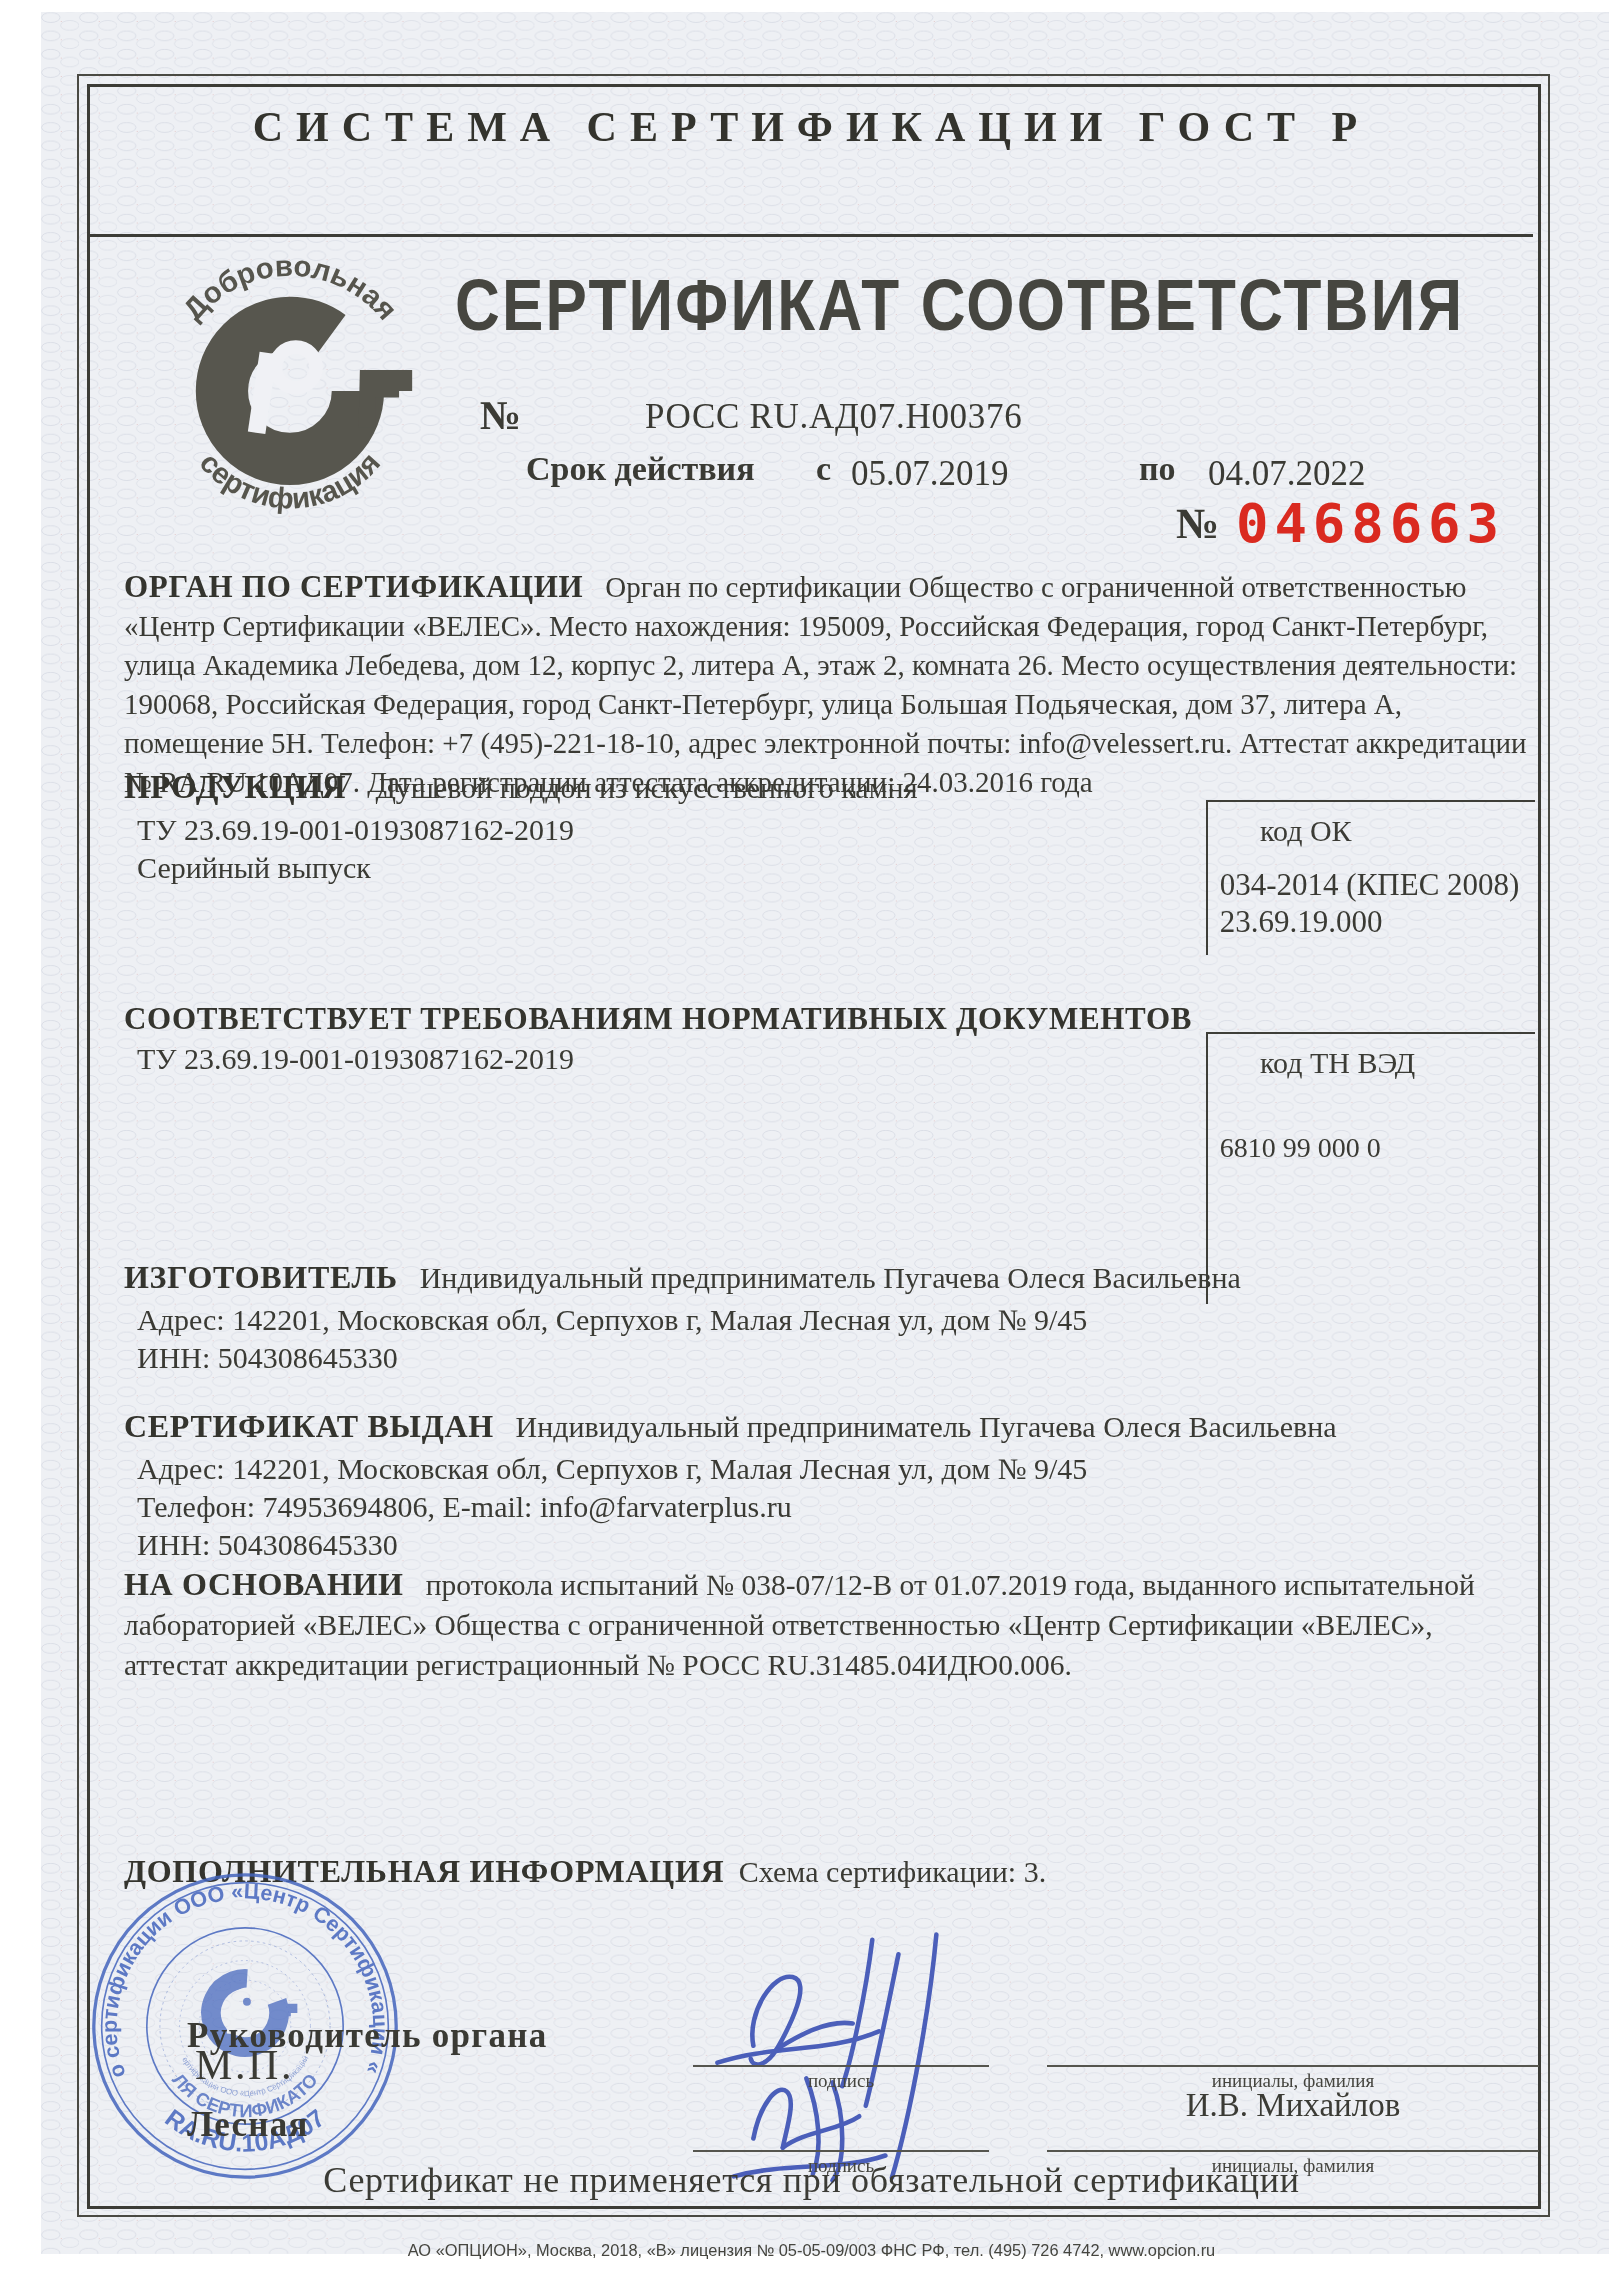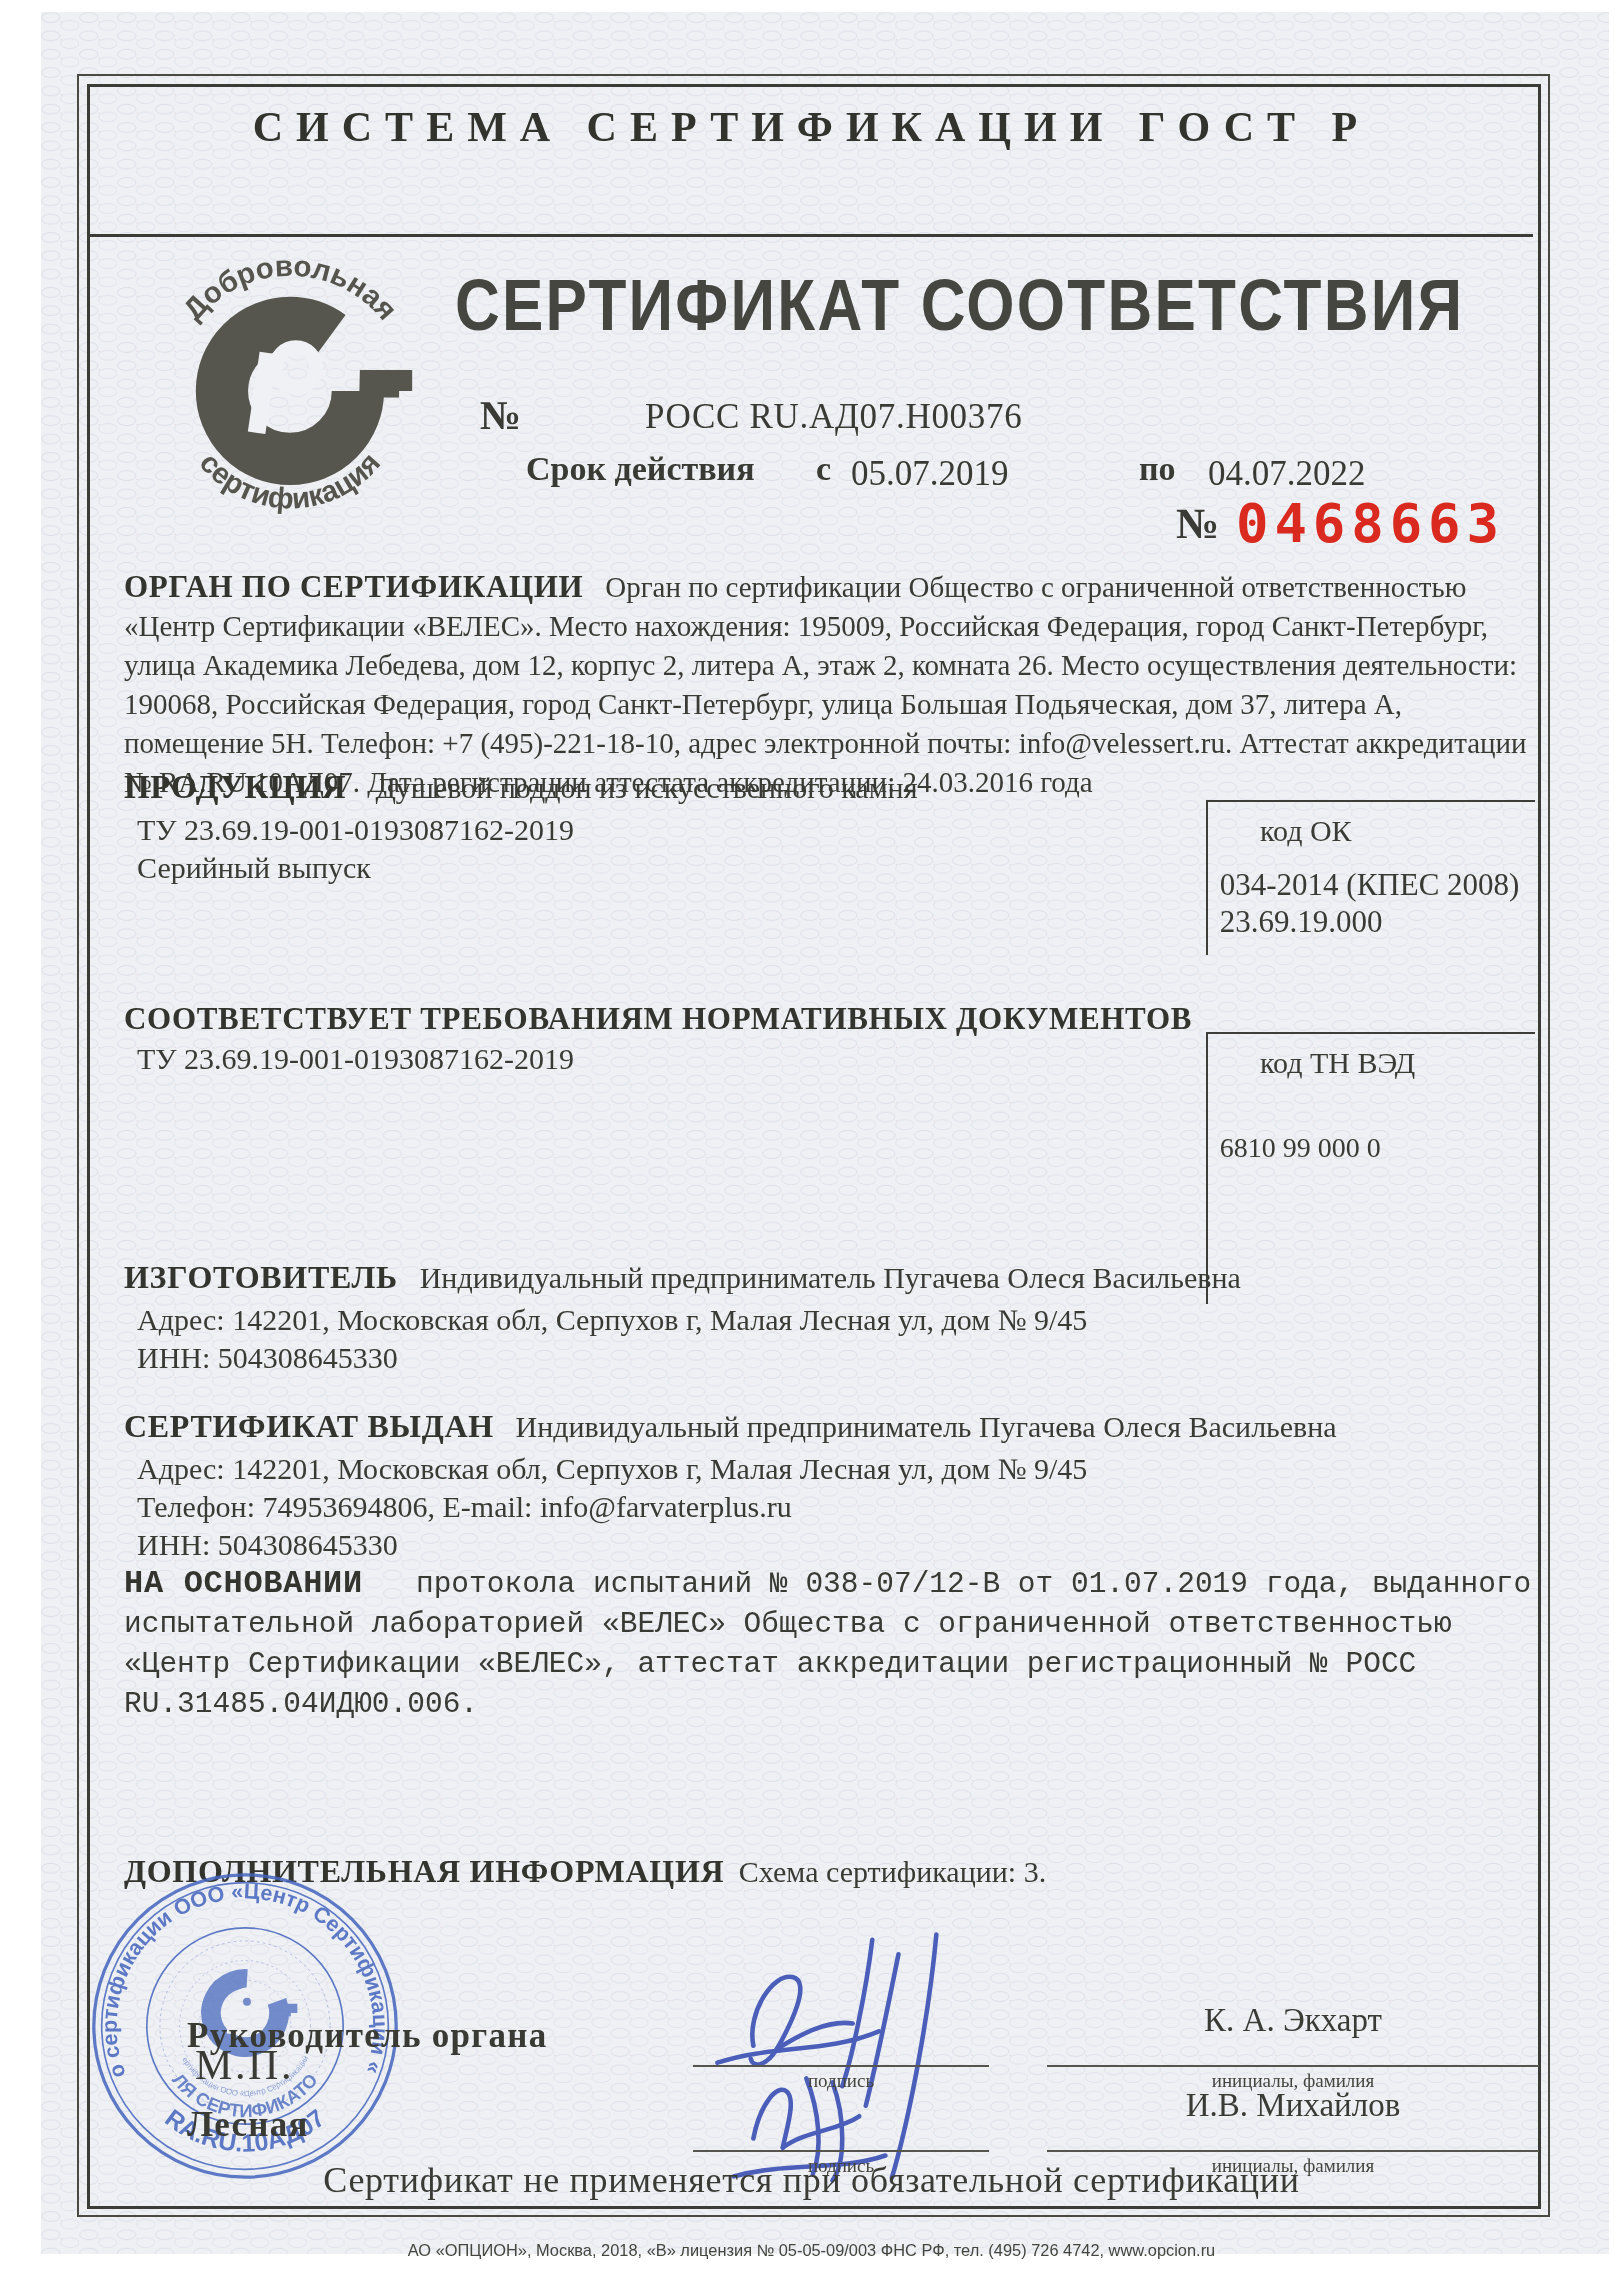--- a/index.html
+++ b/index.html
@@ -47,21 +47,21 @@
   .box-ok .cvals{margin:18.3px 0 0 11.8px;font-size:31px;line-height:37px;}
   .box-tn .cvals{margin:52px 0 0 11.8px;font-size:28px;}
   .p-maker{top:1258px;}
   .p-maker .lbl,.p-issued .lbl,.p-basis .lbl,.p-add .lbl{font-size:32px;}
   .addr1{top:1303px;}
   .inn1{top:1341px;}
   .p-issued{top:1407px;}
   .addr2{top:1452px;}
   .phone2{top:1490px;}
   .inn2{top:1528px;}
-  .p-basis{top:1564px;font-size:29.5px;line-height:40px;font-family:Liberation Mono, monospace;}
+  .p-basis{top:1564px;font-size:29.5px;line-height:40px;}
   .p-add{top:1852px;}
   .p-add .txt{font-size:30px;}
   .stamp{left:84px;top:1865px;width:322px;height:322px;opacity:.85;}
   .mp{left:195px;top:2041px;font-size:42px;color:#3b3b35;letter-spacing:2.6px;}
   .role-head{left:187px;top:2016px;font-size:35px;font-weight:bold;letter-spacing:1.3px;}
   .role-expert{left:187px;top:2105px;font-size:35px;font-weight:bold;letter-spacing:1.3px;}
   .sig-line{height:0;border-top:2px solid #55554e;}
   .l-sign1{left:693px;top:2065px;width:296px;}
   .l-name1{left:1047px;top:2065px;width:492px;}
   .l-sign2{left:693px;top:2150px;width:296px;}
@@ -240,21 +240,20 @@
       <path d="M 271,256 C 291,310 291,380 271,406"></path>
       <path d="M 195,356 C 230,330 280,330 312,308"></path>
       <path d="M 120,400 C 200,378 282,392 352,368"></path>
       <path d="M 430,30 C 420,140 392,300 362,402"></path>
     </g>
   </svg>
 
   <div class="abs role-head">Руководитель органа</div>
   <div class="abs sig-line l-sign1"></div>
   <div class="abs cap c-sign1">подпись</div>
-  <div class="abs s-name n-head">К. А. Экхарт</div>
   <div class="abs sig-line l-name1"></div>
   <div class="abs cap c-name1">инициалы, фамилия</div>
 
   <div class="abs role-expert">Лесная</div>
   <div class="abs sig-line l-sign2"></div>
   <div class="abs cap c-sign2">подпись</div>
   <div class="abs s-name n-expert">И.В. Михайлов</div>
   <div class="abs sig-line l-name2"></div>
   <div class="abs cap c-name2">инициалы, фамилия</div>
 

